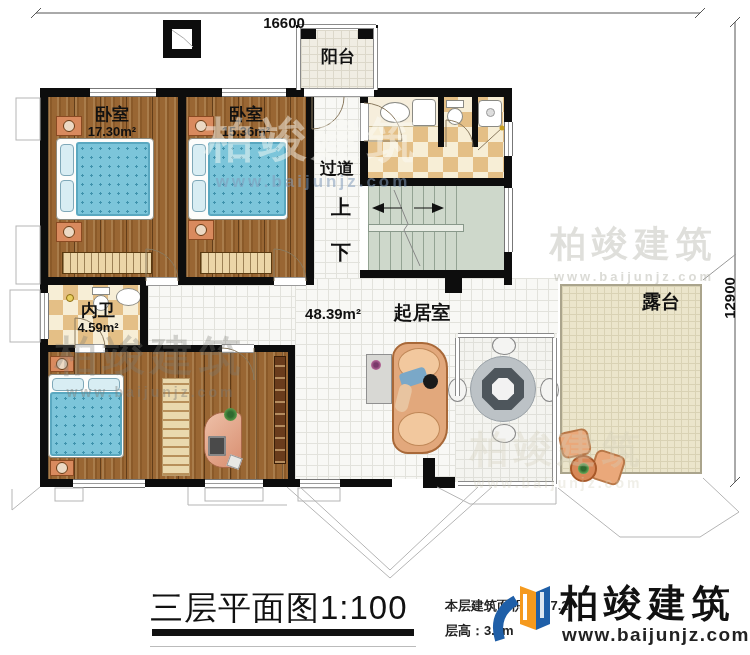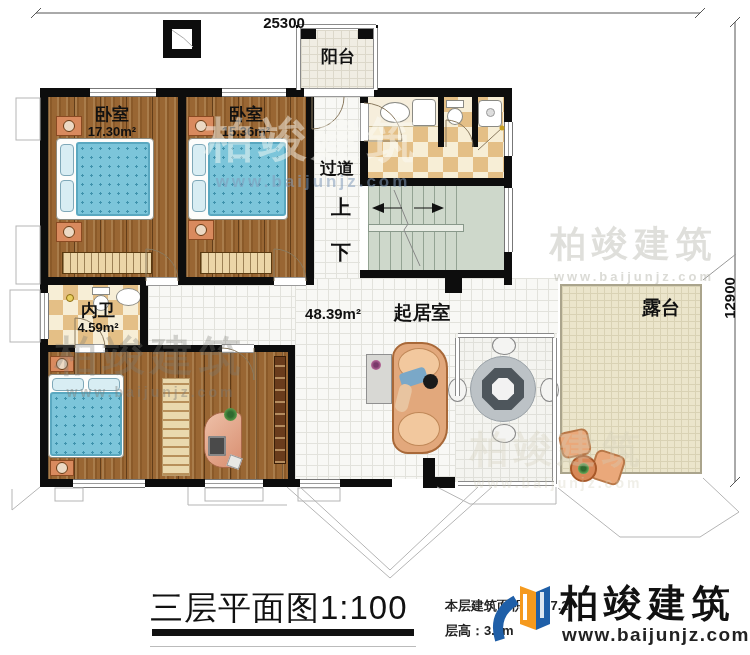--- a/index.html
+++ b/index.html
@@ -251,26 +251,26 @@
   <div class="lbl" style="left:58px;top:302px;width:80px;">
     <span class="nm">内卫</span>
     <span class="area">4.59m²</span>
   </div>
   <div class="lbl" style="left:298px;top:306px;width:70px;font-size:15px;">
     <span>48.39m²</span>
   </div>
   <div class="lbl" style="left:380px;top:303px;width:84px;font-size:19px;">
     <span>起居室</span>
   </div>
-  <div class="lbl" style="left:630px;top:298px;width:62px;font-size:19px;">
+  <div class="lbl" style="left:630px;top:292px;width:62px;font-size:19px;">
     <span>露台</span>
   </div>
 
   <div class="lbl" style="left:252px;top:15px;width:64px;font-size:15px;">
-    <span>25300</span>
+    <span>16600</span>
   </div>
   <div class="lbl" style="left:722px;top:330px;width:64px;font-size:15px;transform:rotate(-90deg);transform-origin:left top;">
     <span>12900</span>
   </div>
 
   <div class="wm" style="left:148px;top:108px;width:330px;">
     <span class="wm-nm" style="font-size:48px;color:rgba(250,250,245,.48);">柏竣建筑</span>
     <span class="wm-url" style="font-size:17px;color:rgba(130,155,185,.55);">www.baijunjz.com</span>
   </div>
   <div class="wm" style="left:26px;top:328px;width:250px;">

